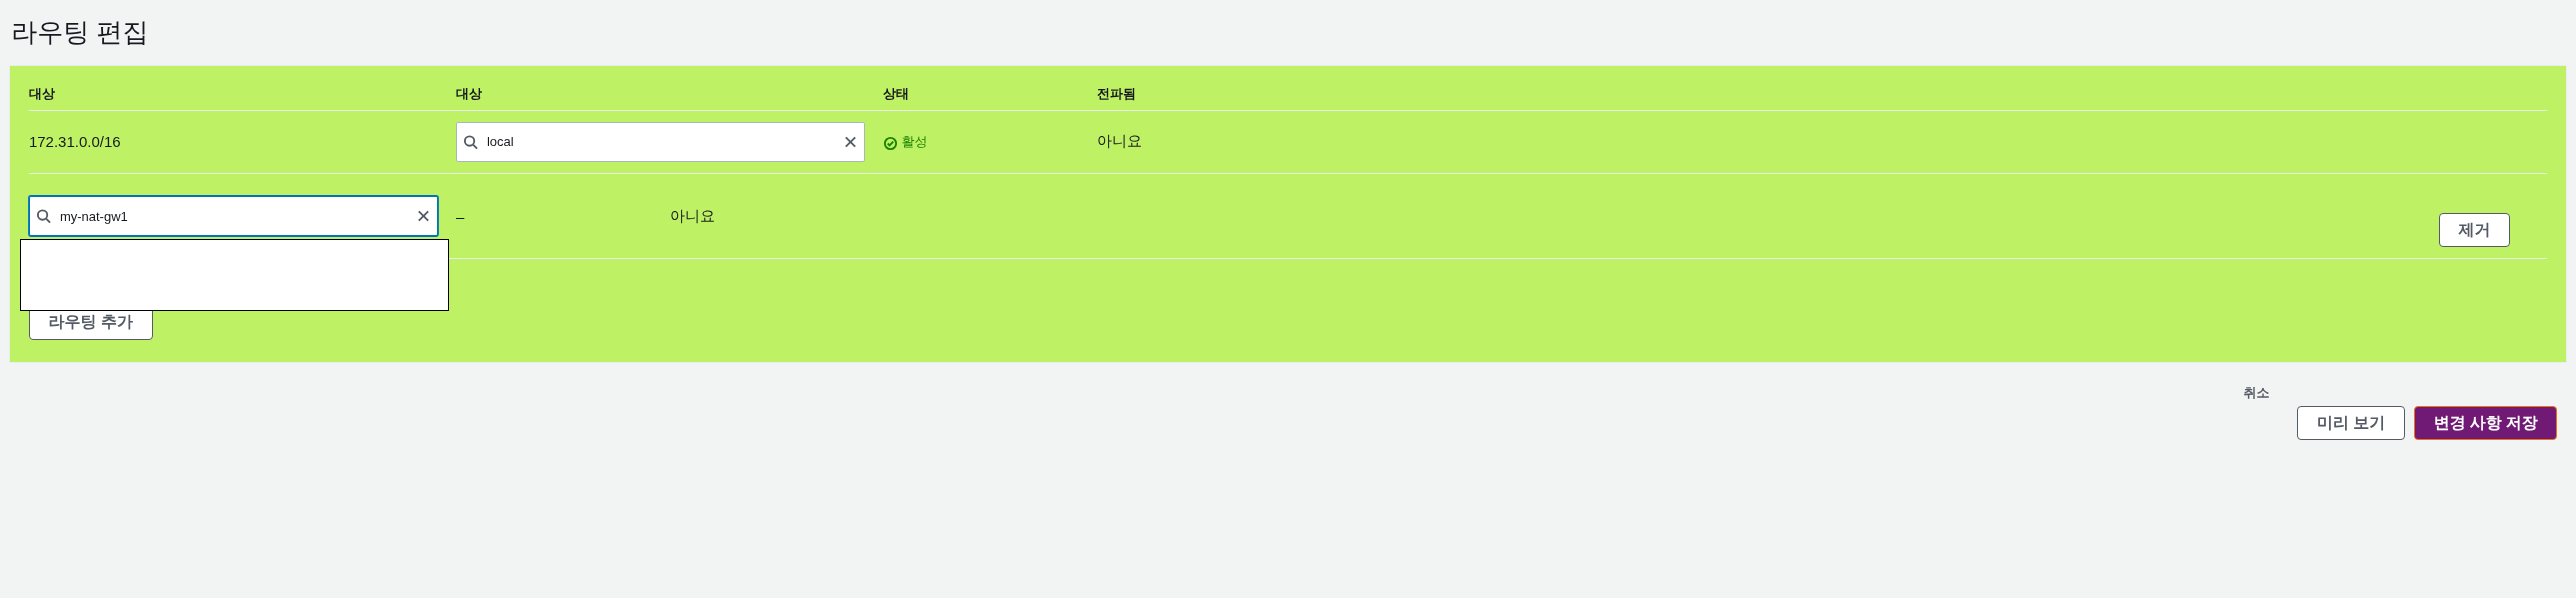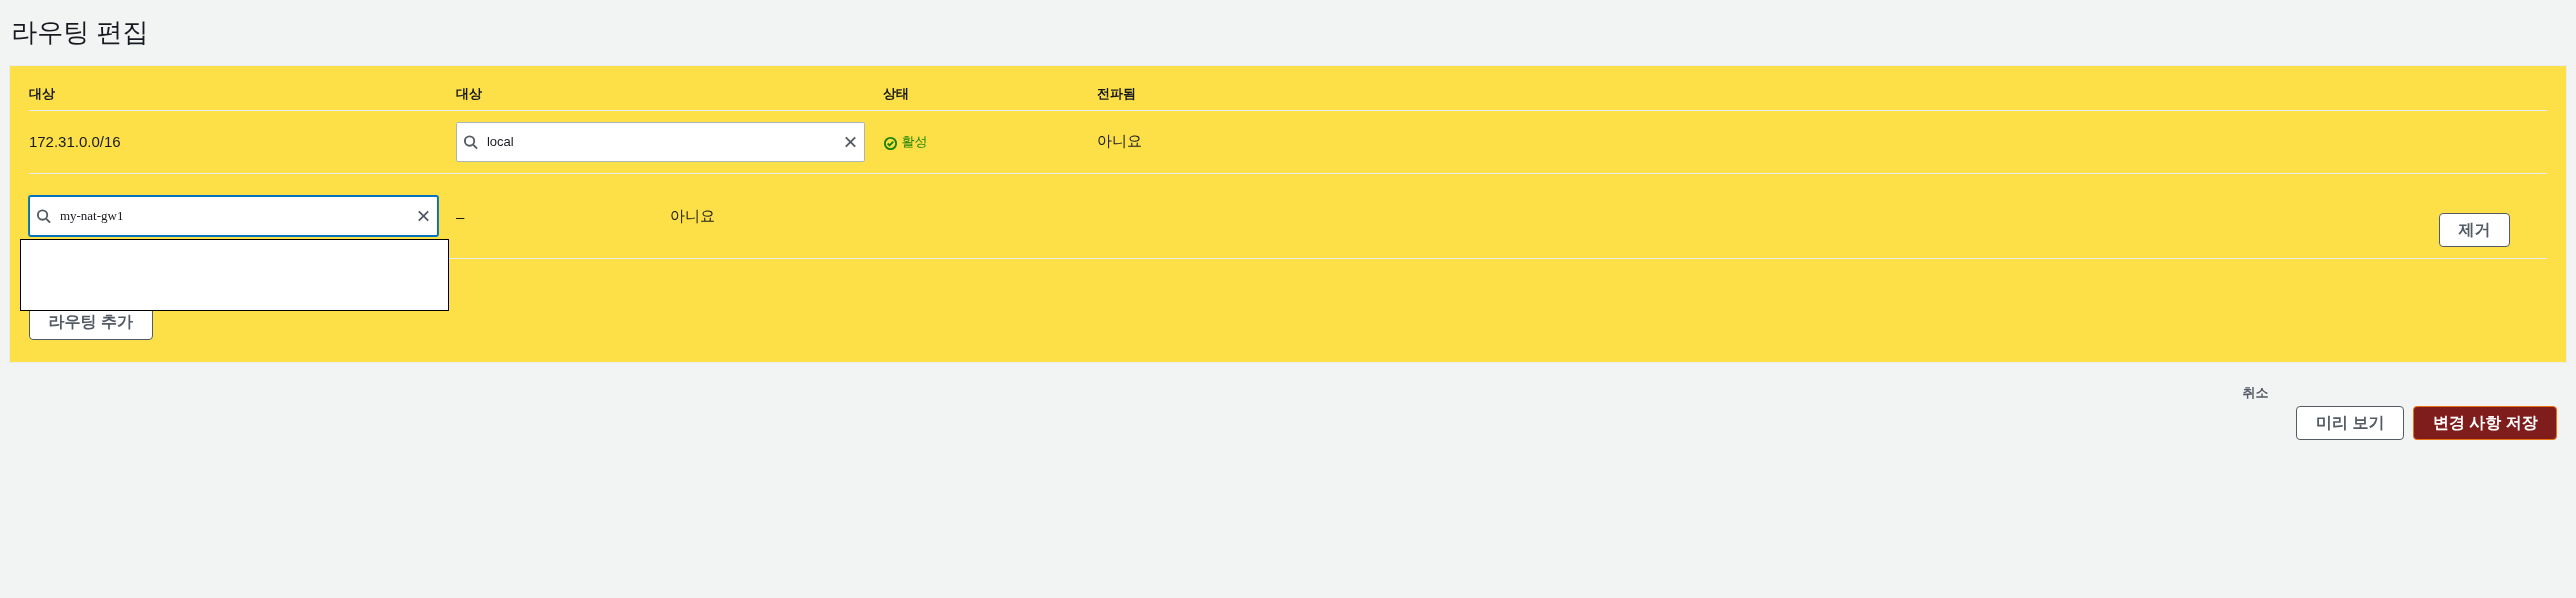--- a/index.html
+++ b/index.html
@@ -16,21 +16,21 @@
     .page {
       padding: 0 9.3px 9.3px 9.3px;
     }
     .page-title {
       font-size: 26px;
       font-weight: 400;
       padding: 15px 0 15px 1.9px;
       color: #16191f;
     }
     .panel {
-      background: #fde047;
+      background: #bef264;
       border: 0.9px solid #eaeded;
       padding: 18.6px 18.6px 22px 18.6px;
       position: relative;
     }
     .route-table {
       width: 100%;
     }
     .route-header {
       display: flex;
       border-bottom: 0.9px solid #eaeded;
@@ -84,21 +84,20 @@
       border: 0.9px solid #aab7b8;
       border-radius: 1.9px;
       padding: 3.7px 28px 3.7px 30px;
       font-size: 13px;
       color: #16191f;
       outline: none;
     }
     .search-input.focused {
       border: 0.9px solid #0073bb;
       box-shadow: 0 0 0 0.9px #0073bb;
-      font-family: Liberation Serif, serif;
     }
     .search-icon {
       position: absolute;
       left: 7.4px;
       top: 50%;
       transform: translateY(-50%);
       width: 15px;
       height: 15px;
       color: #545b64;
     }
@@ -129,23 +128,24 @@
       border: 0.9px solid #545b64;
       color: #545b64;
       padding: 5.6px 18.6px;
       font-size: 16px;
       font-weight: 700;
       cursor: pointer;
       border-radius: 4px;
       margin-top: 28px;
     }
     .btn-primary {
-      background: #7f1d1d;
+      background: #701a75;
       border: 0.9px solid #ec7211;
       color: #fff;
+      font-family: Liberation Serif, serif;
     }
     .btn-link {
       background: transparent;
       border: none;
       color: #545b64;
       font-weight: 700;
       padding: 5.6px 18.6px;
       cursor: pointer;
       font-size: 13px;
     }

